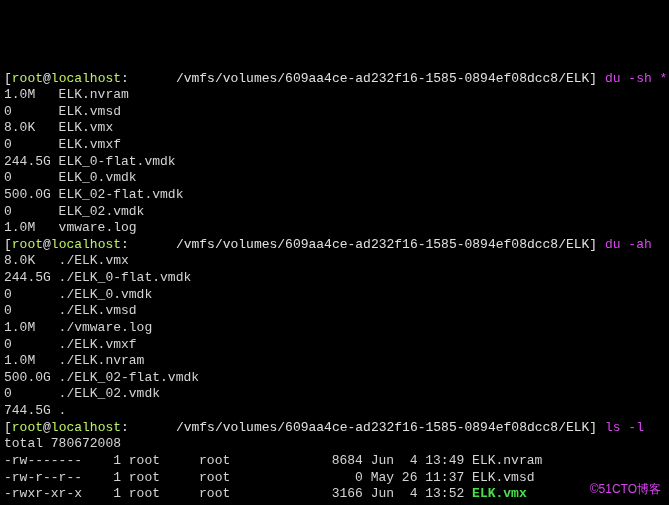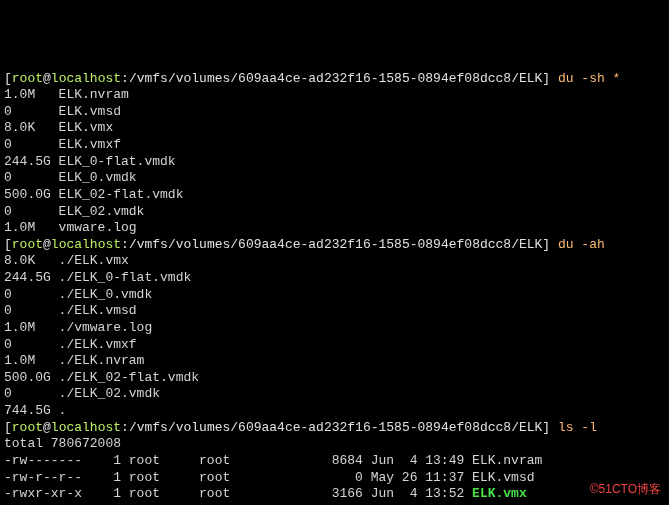--- a/index.html
+++ b/index.html
@@ -13,29 +13,29 @@
     width: 669px;
     height: 505px;
     box-sizing: border-box;
     overflow: hidden;
     white-space: pre;
     position: relative;
   }
   .line { white-space: pre; }
   .prompt-br { color: #e0e0e0; }
   .user { color: #bef264; }
-  .path { color: #e0e0e0; }
-  .cmd { color: #fdba74; }
+  .path { color: #e0e0e0; margin-left: 47px; }
+  .cmd { color: #d946ef; }
   .text { color: #d4d4d4; }
   .green-bold { color: #4be04b; font-weight: bold; }
   .watermark {
     position: absolute;
     right: 8px;
     bottom: 8px;
-    color: #ef4444;
+    color: #d946ef;
     font-size: 12px;
     font-family: sans-serif;
     margin-top: 45px;
   }
 </style>
 </head>
 <body>
 
 
 

